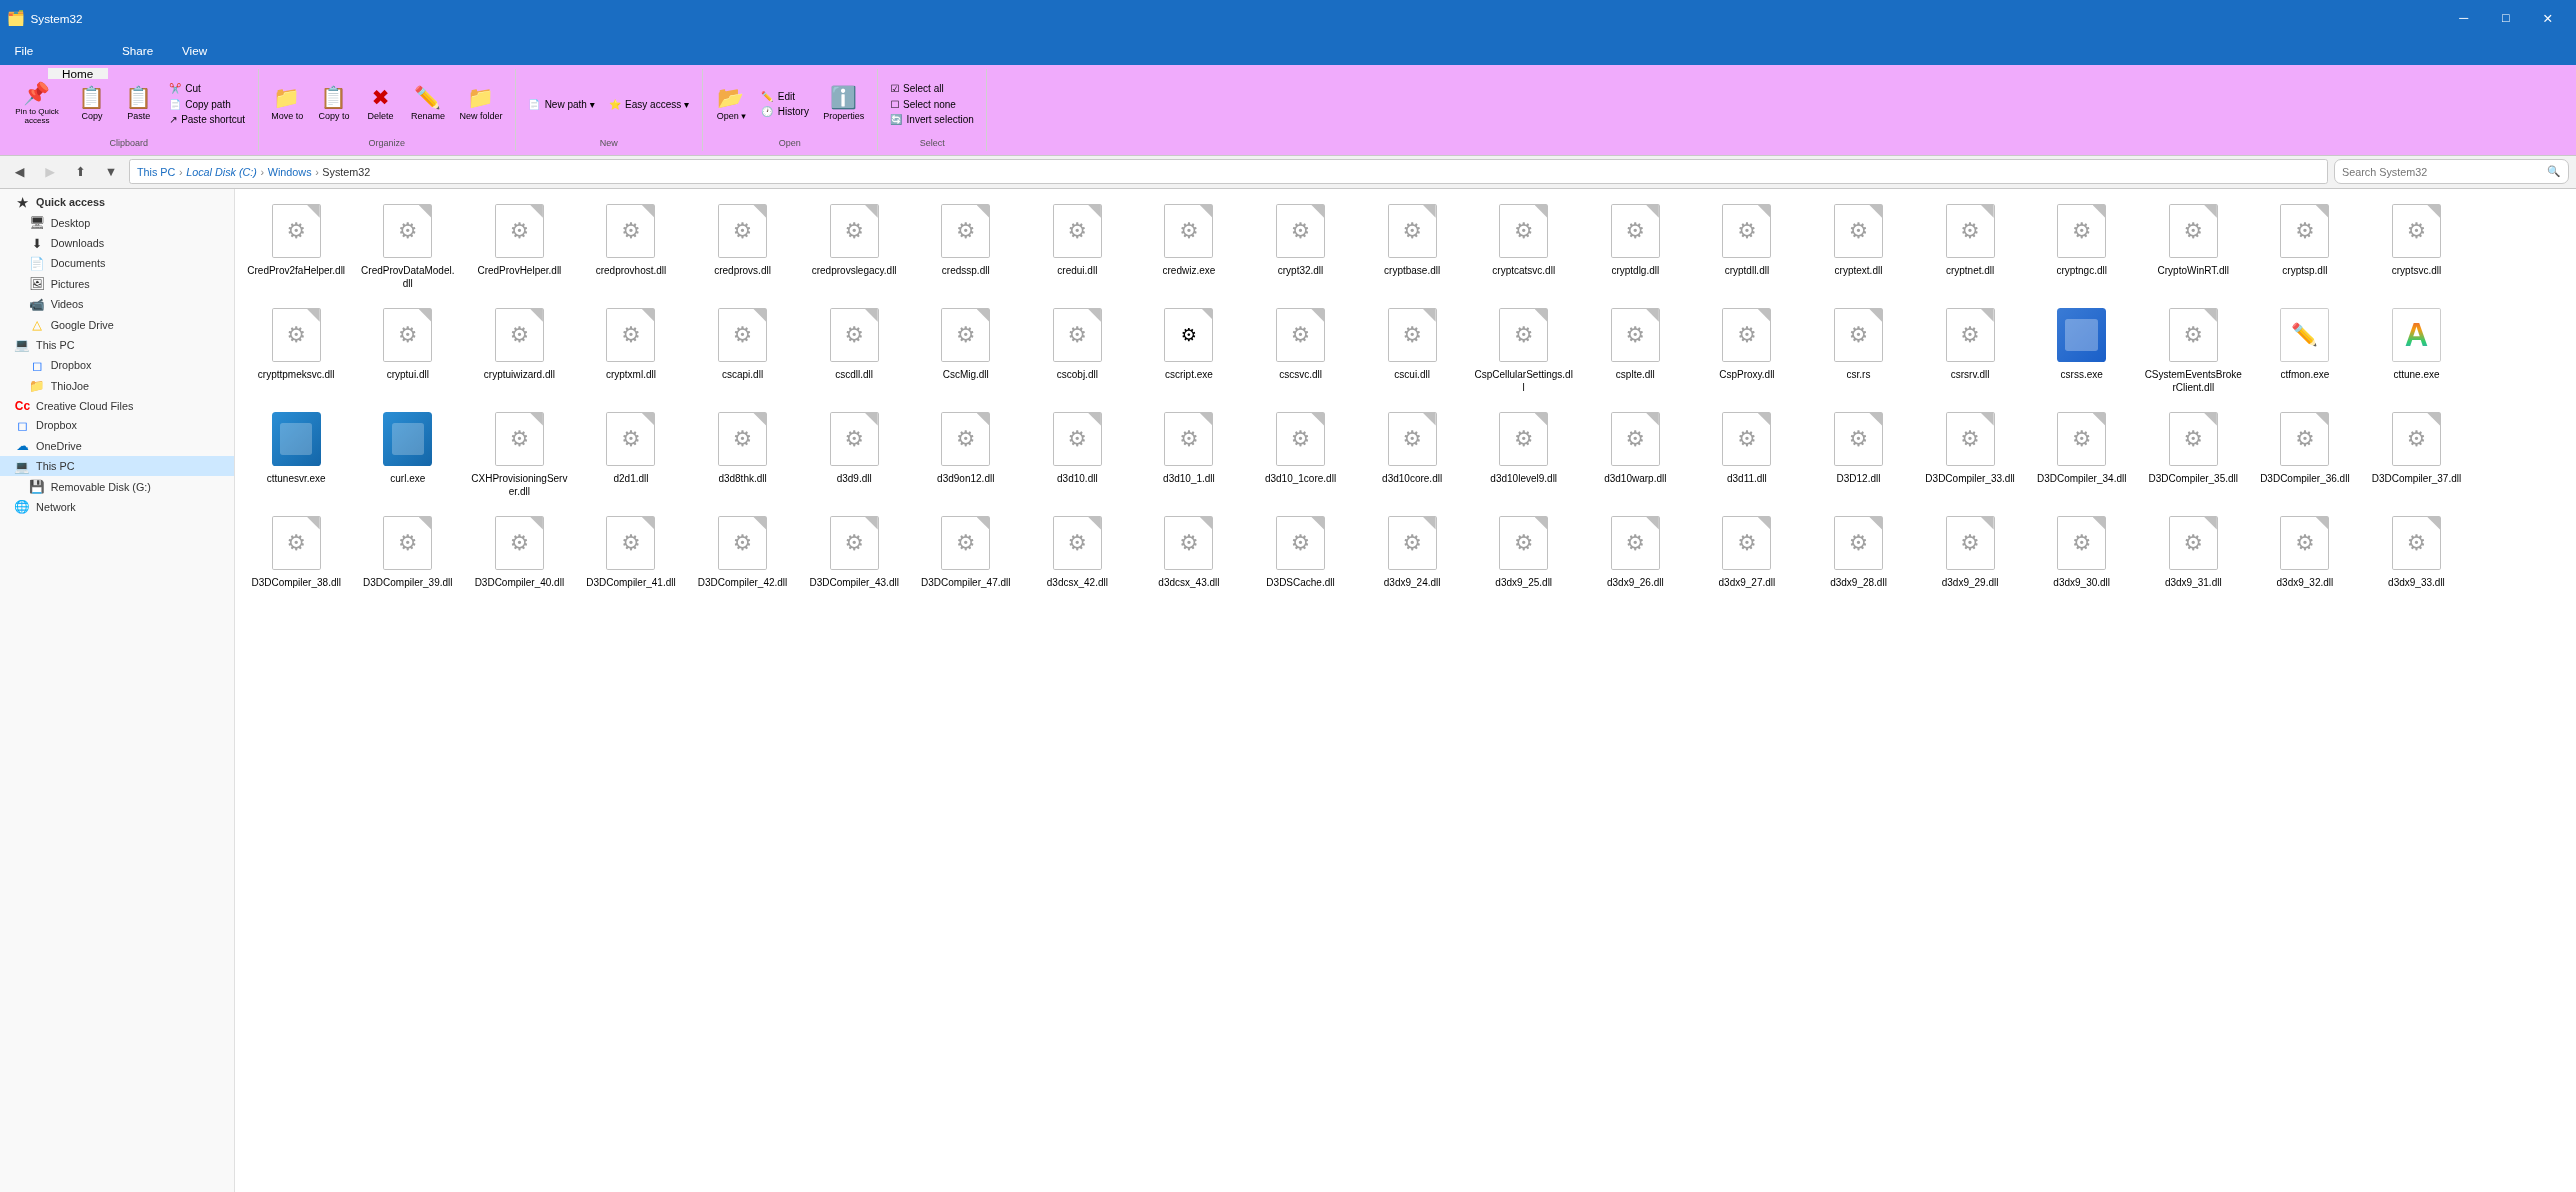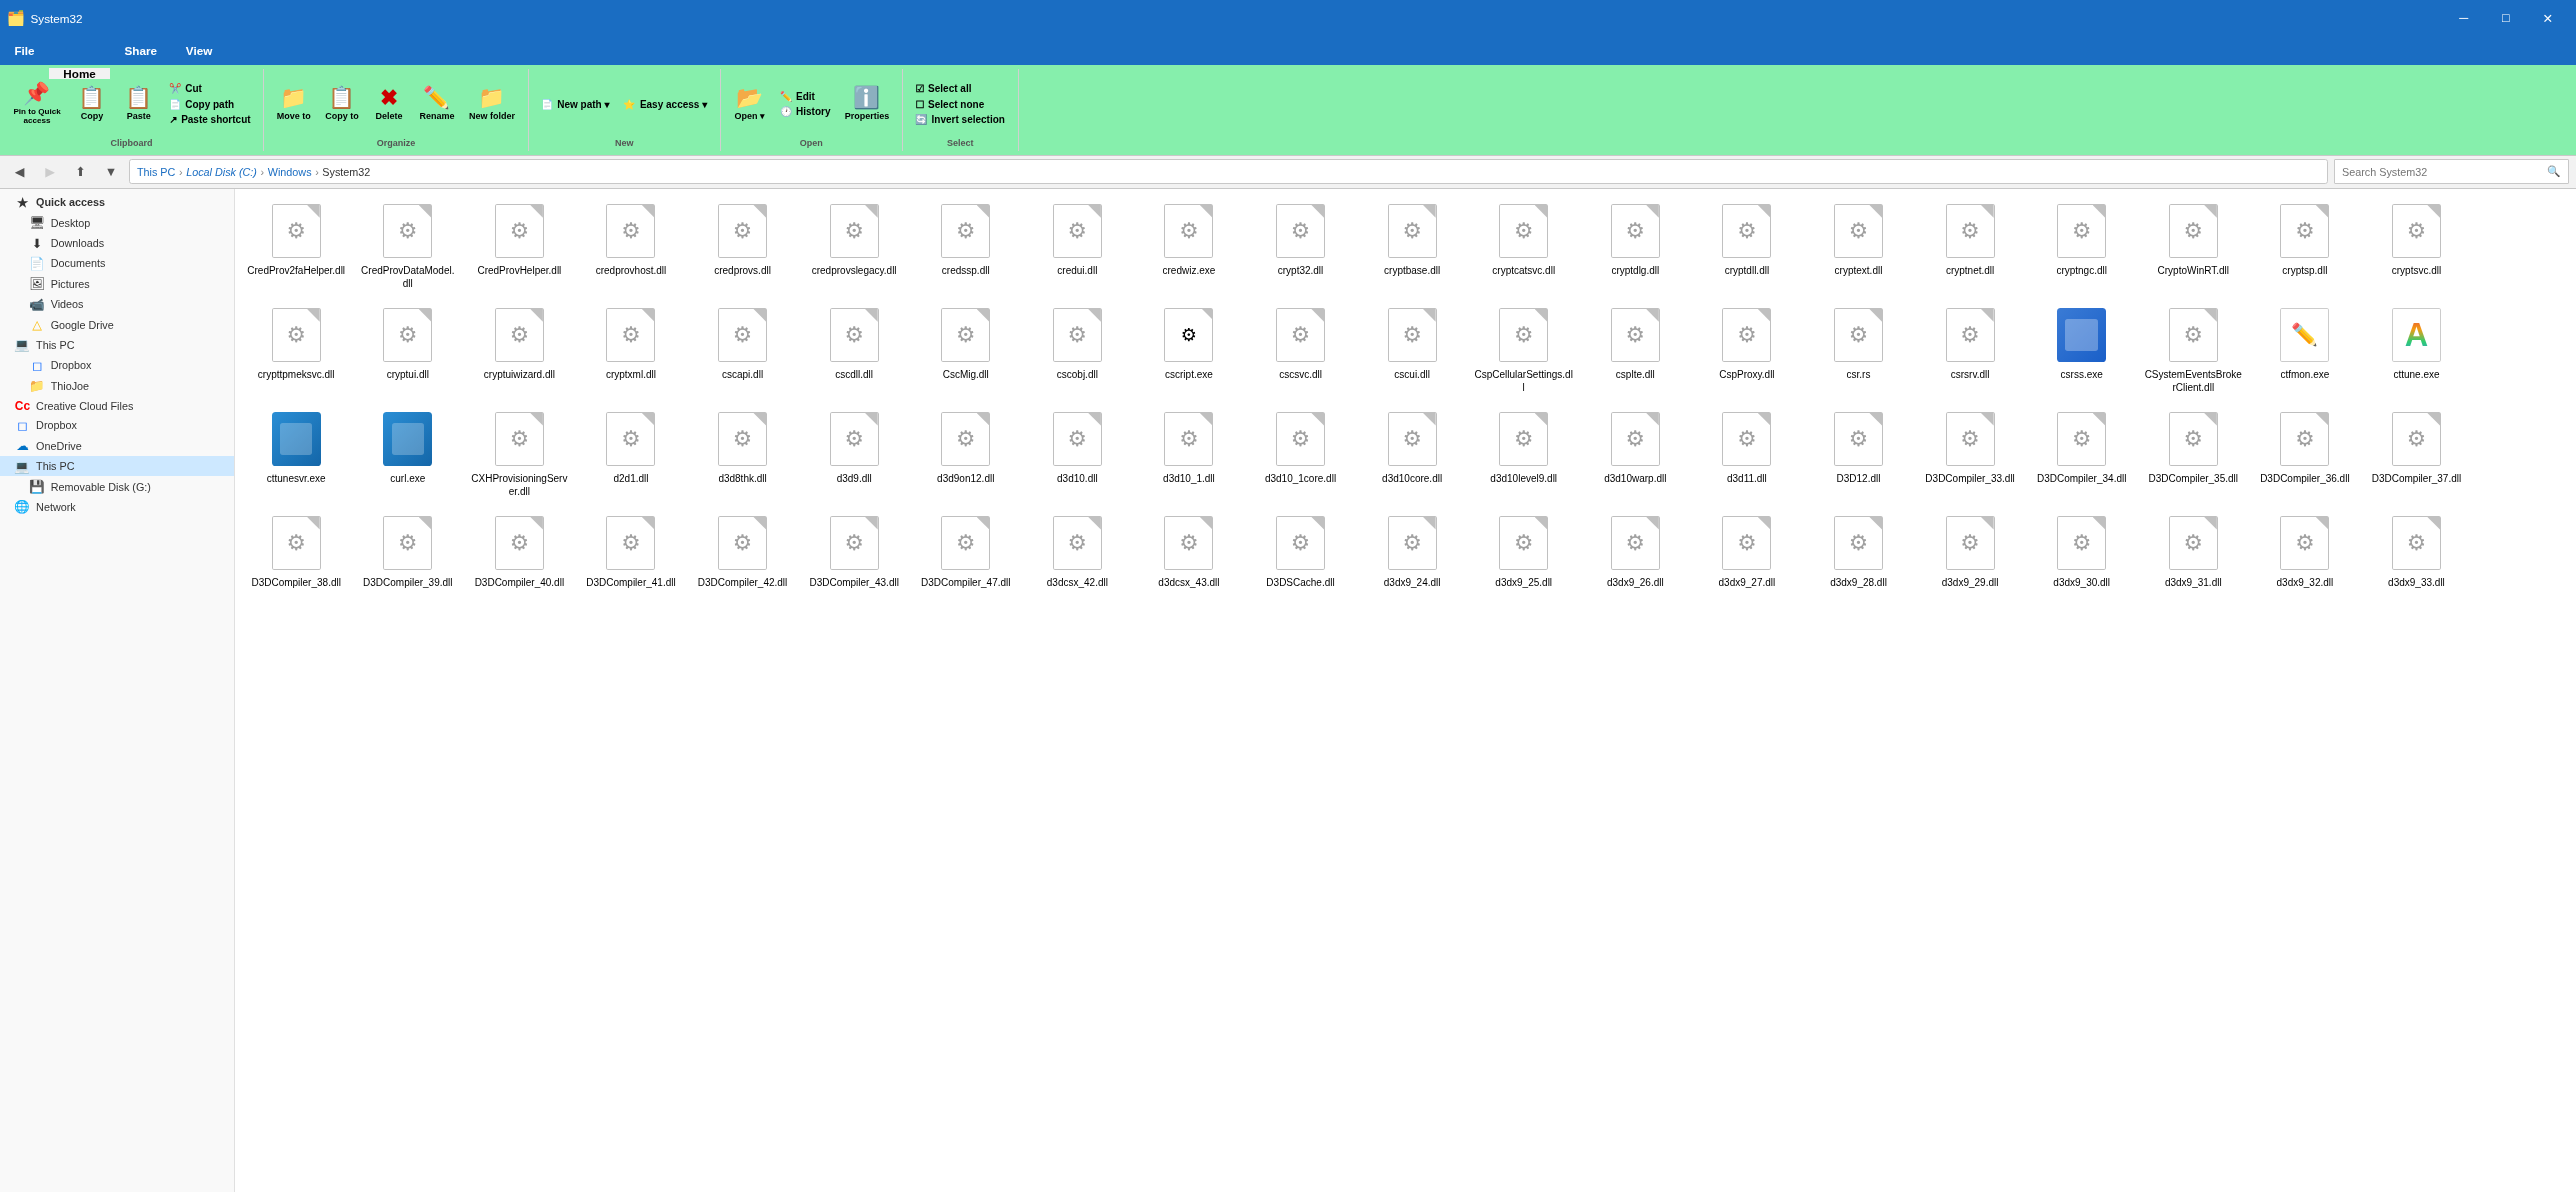--- a/index.html
+++ b/index.html
@@ -10,42 +10,42 @@
       background: #1a6dc2;
       height: 36px;
       display: flex;
       align-items: center;
       padding: 0 7.2px;
       color: white;
     }
     .title-bar-btn { width: 42px; height: 27px; background: transparent; border: none; color: white; font-size: 12.6px; cursor: pointer; display: flex; align-items: center; justify-content: center; }
 
     
-    .ribbon { background: #86efac; border-bottom: 0.9px solid #c8c8c8; font-weight: bold; }
+    .ribbon { background: #f0abfc; border-bottom: 0.9px solid #c8c8c8; }
     .ribbon-tabs { display: flex; height: 29px; background: #1a6dc2; }
     .ribbon-tab { padding: 5.4px 14.4px; color: white; font-size: 11.7px; cursor: pointer; display: flex; align-items: center; }
     .ribbon-tab.active { background: #f2f2f2; color: #000; margin-top: 32px; }
 
     .ribbon-content { display: flex; padding: 3.6px 0; align-items: stretch; height: 90px; }
     .ribbon-group { display: flex; flex-direction: column; border-right: 0.9px solid #d0d0d0; padding: 3.6px 7.2px; align-items: center; min-width: 54px; }
     .ribbon-group-items { display: flex; flex: 1; align-items: center; gap: 3.6px; }
     .ribbon-group-label { font-size: 9px; color: #555; margin-top: 1.8px; text-align: center; }
     .ribbon-btn { display: flex; flex-direction: column; align-items: center; cursor: pointer; padding: 1.8px 5.4px; border-radius: 2.7px; min-width: 43px; }
     .ribbon-btn .icon { font-size: 21.7px; line-height: 1; }
     .ribbon-btn .label { font-size: 9px; text-align: center; white-space: nowrap; margin-top: 1.8px; }
     .ribbon-btn-small { display: flex; align-items: center; gap: 3.6px; cursor: pointer; padding: 1.8px 5.4px; border-radius: 2.7px; font-size: 10px; white-space: nowrap; }
     .ribbon-col { display: flex; flex-direction: column; gap: 0.9px; }
 
     
     .address-bar { display: flex; align-items: center; height: 32.5px; padding: 0 7.2px; background: #f2f2f2; border-bottom: 0.9px solid #c8c8c8; gap: 5.4px; }
     .nav-btn { width: 25px; height: 25px; border: none; background: transparent; cursor: pointer; display: flex; align-items: center; justify-content: center; border-radius: 2.7px; font-size: 12.6px; color: #555; }
     .nav-btn.disabled { color: #ccc; cursor: default; }
     .breadcrumb { flex: 1; height: 25px; background: white; border: 0.9px solid #c8c8c8; border-radius: 2.7px; display: flex; align-items: center; padding: 0 7.2px; font-size: 10.8px; color: #333; }
     .breadcrumb-sep { margin: 0 3.6px; color: #888; }
-    .search-box { width: 235px; height: 25px; border: 0.9px solid #c8c8c8; border-radius: 1px; display: flex; align-items: center; padding: 0 7.2px; background: white; }
+    .search-box { width: 235px; height: 25px; border: 0.9px solid #c8c8c8; border-radius: 7px; display: flex; align-items: center; padding: 0 7.2px; background: white; }
     .search-box input { border: none; outline: none; font-size: 10.8px; flex: 1; }
 
     
     .main { display: flex; height: calc(1193px - 36px - 119px - 32.5px); }
 
     
     .sidebar { width: 235px; border-right: 0.9px solid #e0e0e0; overflow-y: auto; padding: 3.6px 0; background: #f9f9f9; }
     .sidebar-item { display: flex; align-items: center; padding: 2.7px 7.2px 2.7px 14.4px; cursor: pointer; font-size: 10.8px; color: #333; white-space: nowrap; }
     .sidebar-item.active { background: #cde8ff; }
     .sidebar-item .icon { margin-right: 5.4px; font-size: 12.6px; width: 16.3px; text-align: center; }

